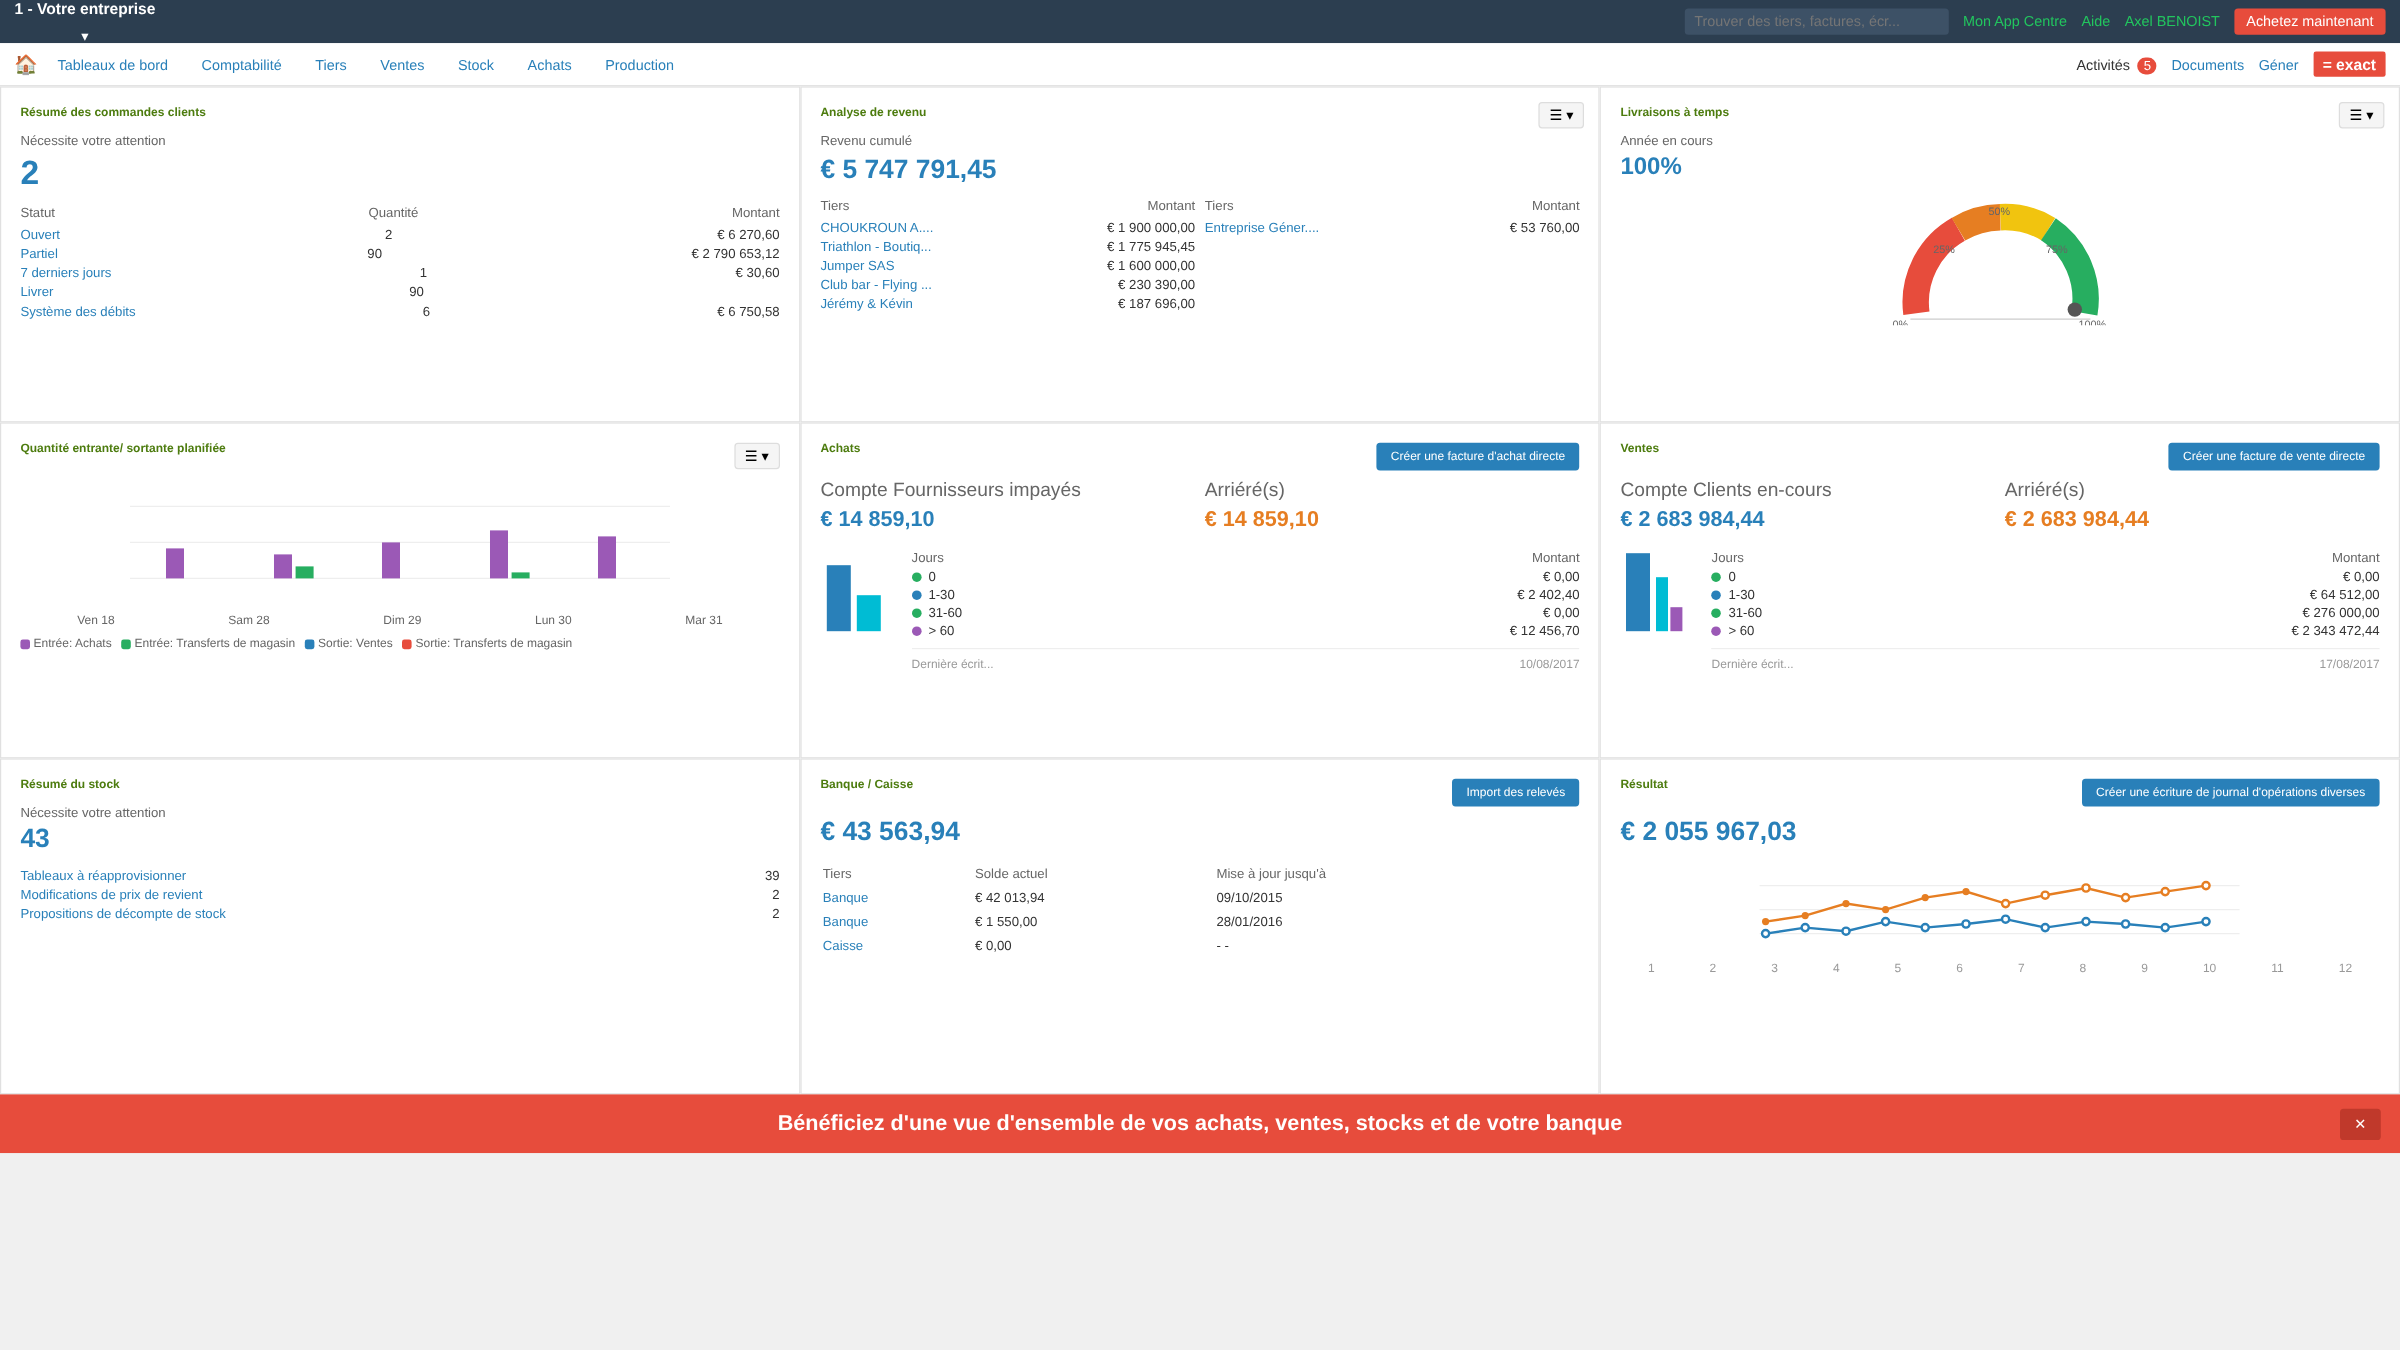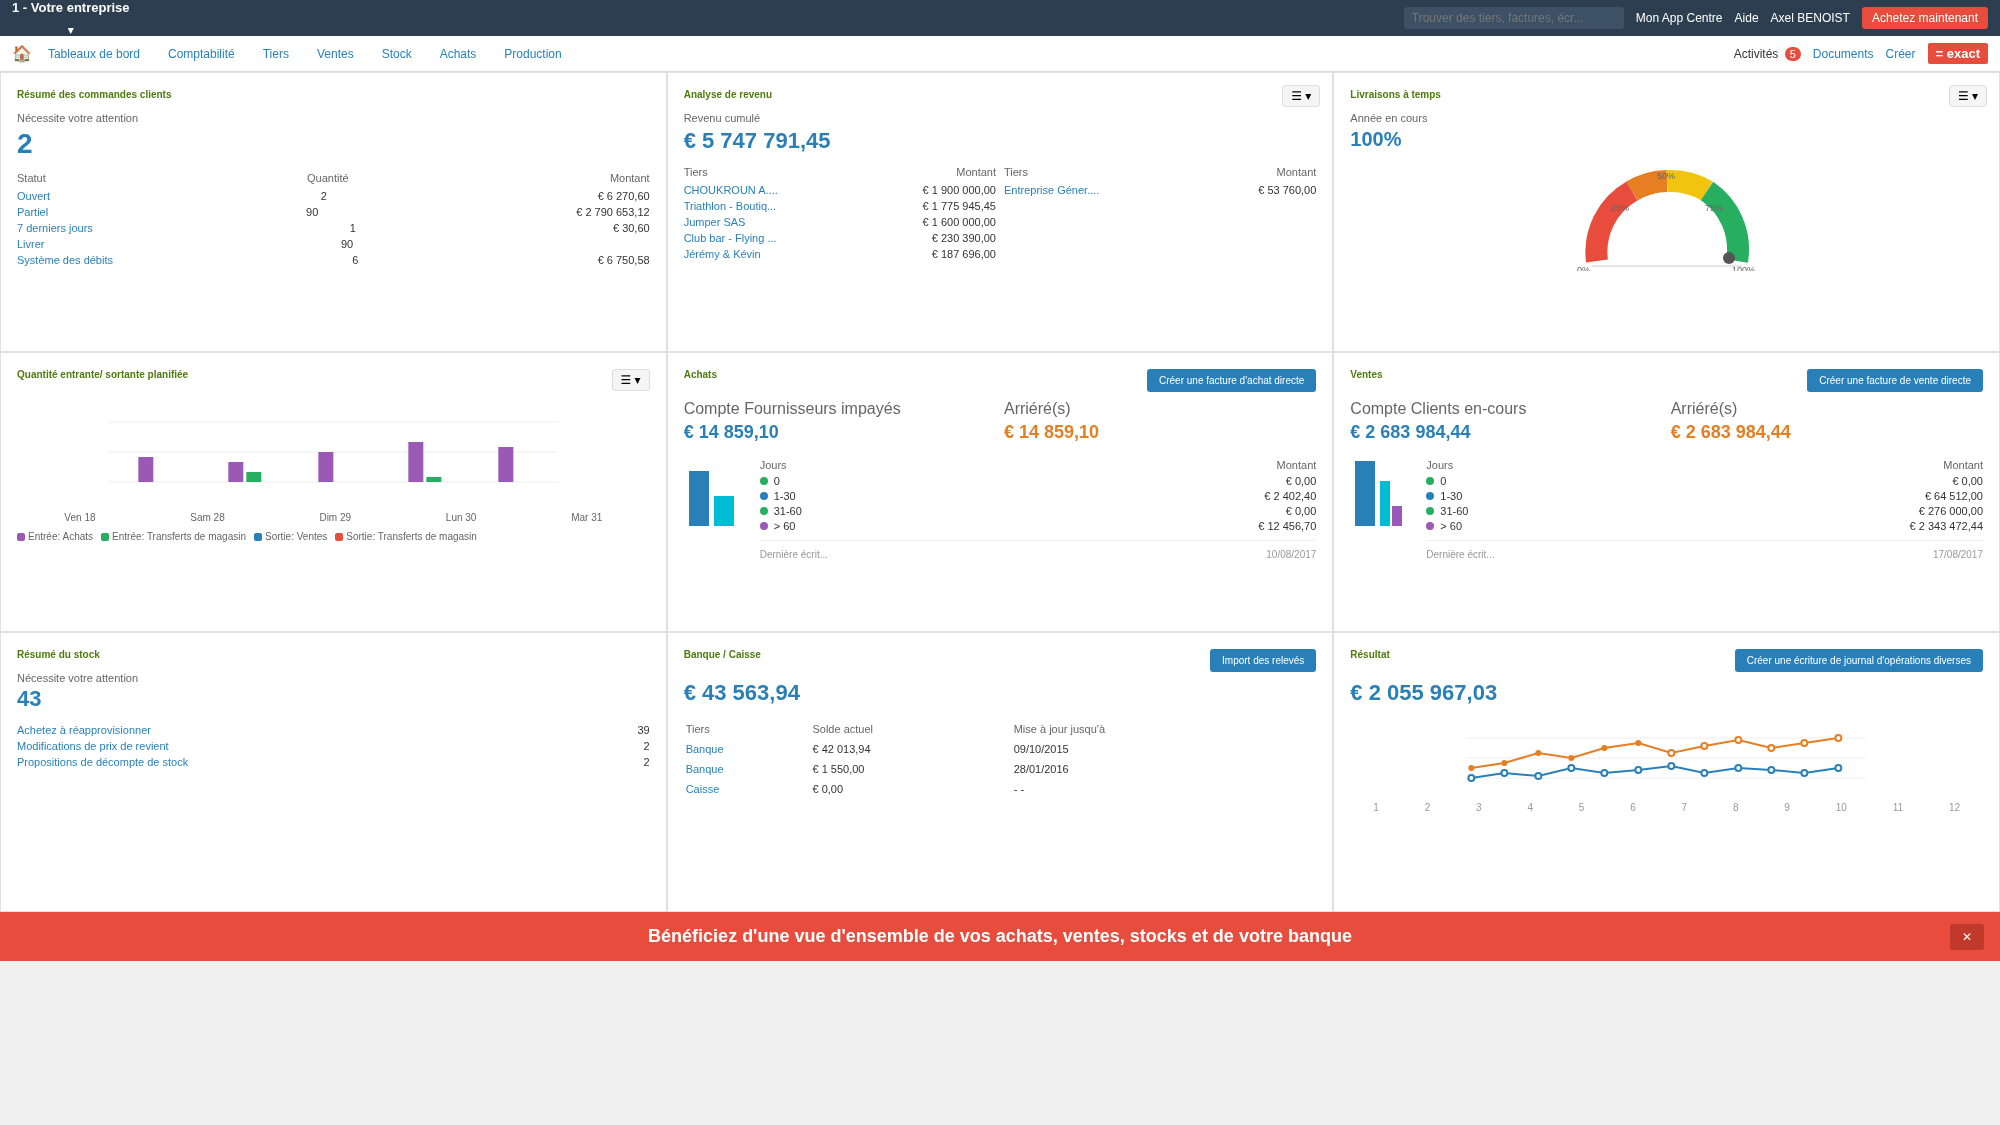--- a/index.html
+++ b/index.html
@@ -29,21 +29,21 @@
     }
     .btn-buy-now {
       background: #e74c3c;
       color: white;
       border: none;
       padding: 4px 10px;
       border-radius: 3px;
       font-size: 12px;
       cursor: pointer;
     }
-    .top-bar-link { color: #ffffff; cursor: pointer; font-size: 12px; }
+    .top-bar-link { color: #22c55e; cursor: pointer; font-size: 12px; }
 
     
     .nav-bar {
       background: white;
       border-bottom: 1px solid #ddd;
       height: 36px;
       display: flex;
       align-items: center;
       padding: 0 12px;
       justify-content: space-between;
@@ -224,21 +224,21 @@
     <span class="nav-item">Stock</span>
     <span class="nav-item">Achats</span>
     <span class="nav-item">Production</span>
   </div>
   <div class="nav-right">
     <span>
       <span>Activités</span>
       <span class="activities-badge">5</span>
     </span>
     <span class="nav-item" style="color:#2980b9;padding:0;">Documents</span>
-    <span class="nav-item" style="color:#2980b9;padding:0;">Créer</span>
+    <span class="nav-item" style="color:#2980b9;padding:0;">Géner</span>
     <span class="exact-logo">= exact</span>
   </div>
 </div>
 
 <div class="dashboard">
 
   <div class="card">
     <div class="card-title">Résumé des commandes clients</div>
     <div class="attention-label">Nécessite votre attention</div>
     <div class="attention-number">2</div>
@@ -530,21 +530,21 @@
       </div>
     </div>
   </div>
 
   <div class="card">
     <div class="card-title">Résumé du stock</div>
     <div class="stock-attention">Nécessite votre attention</div>
     <div class="stock-number">43</div>
     <div>
       <div class="table-row-item">
-        <span class="link-blue">Achetez à réapprovisionner</span>
+        <span class="link-blue">Tableaux à réapprovisionner</span>
         <span>39</span>
       </div>
       <div class="table-row-item">
         <span class="link-blue">Modifications de prix de revient</span>
         <span>2</span>
       </div>
       <div class="table-row-item">
         <span class="link-blue">Propositions de décompte de stock</span>
         <span>2</span>
       </div>

